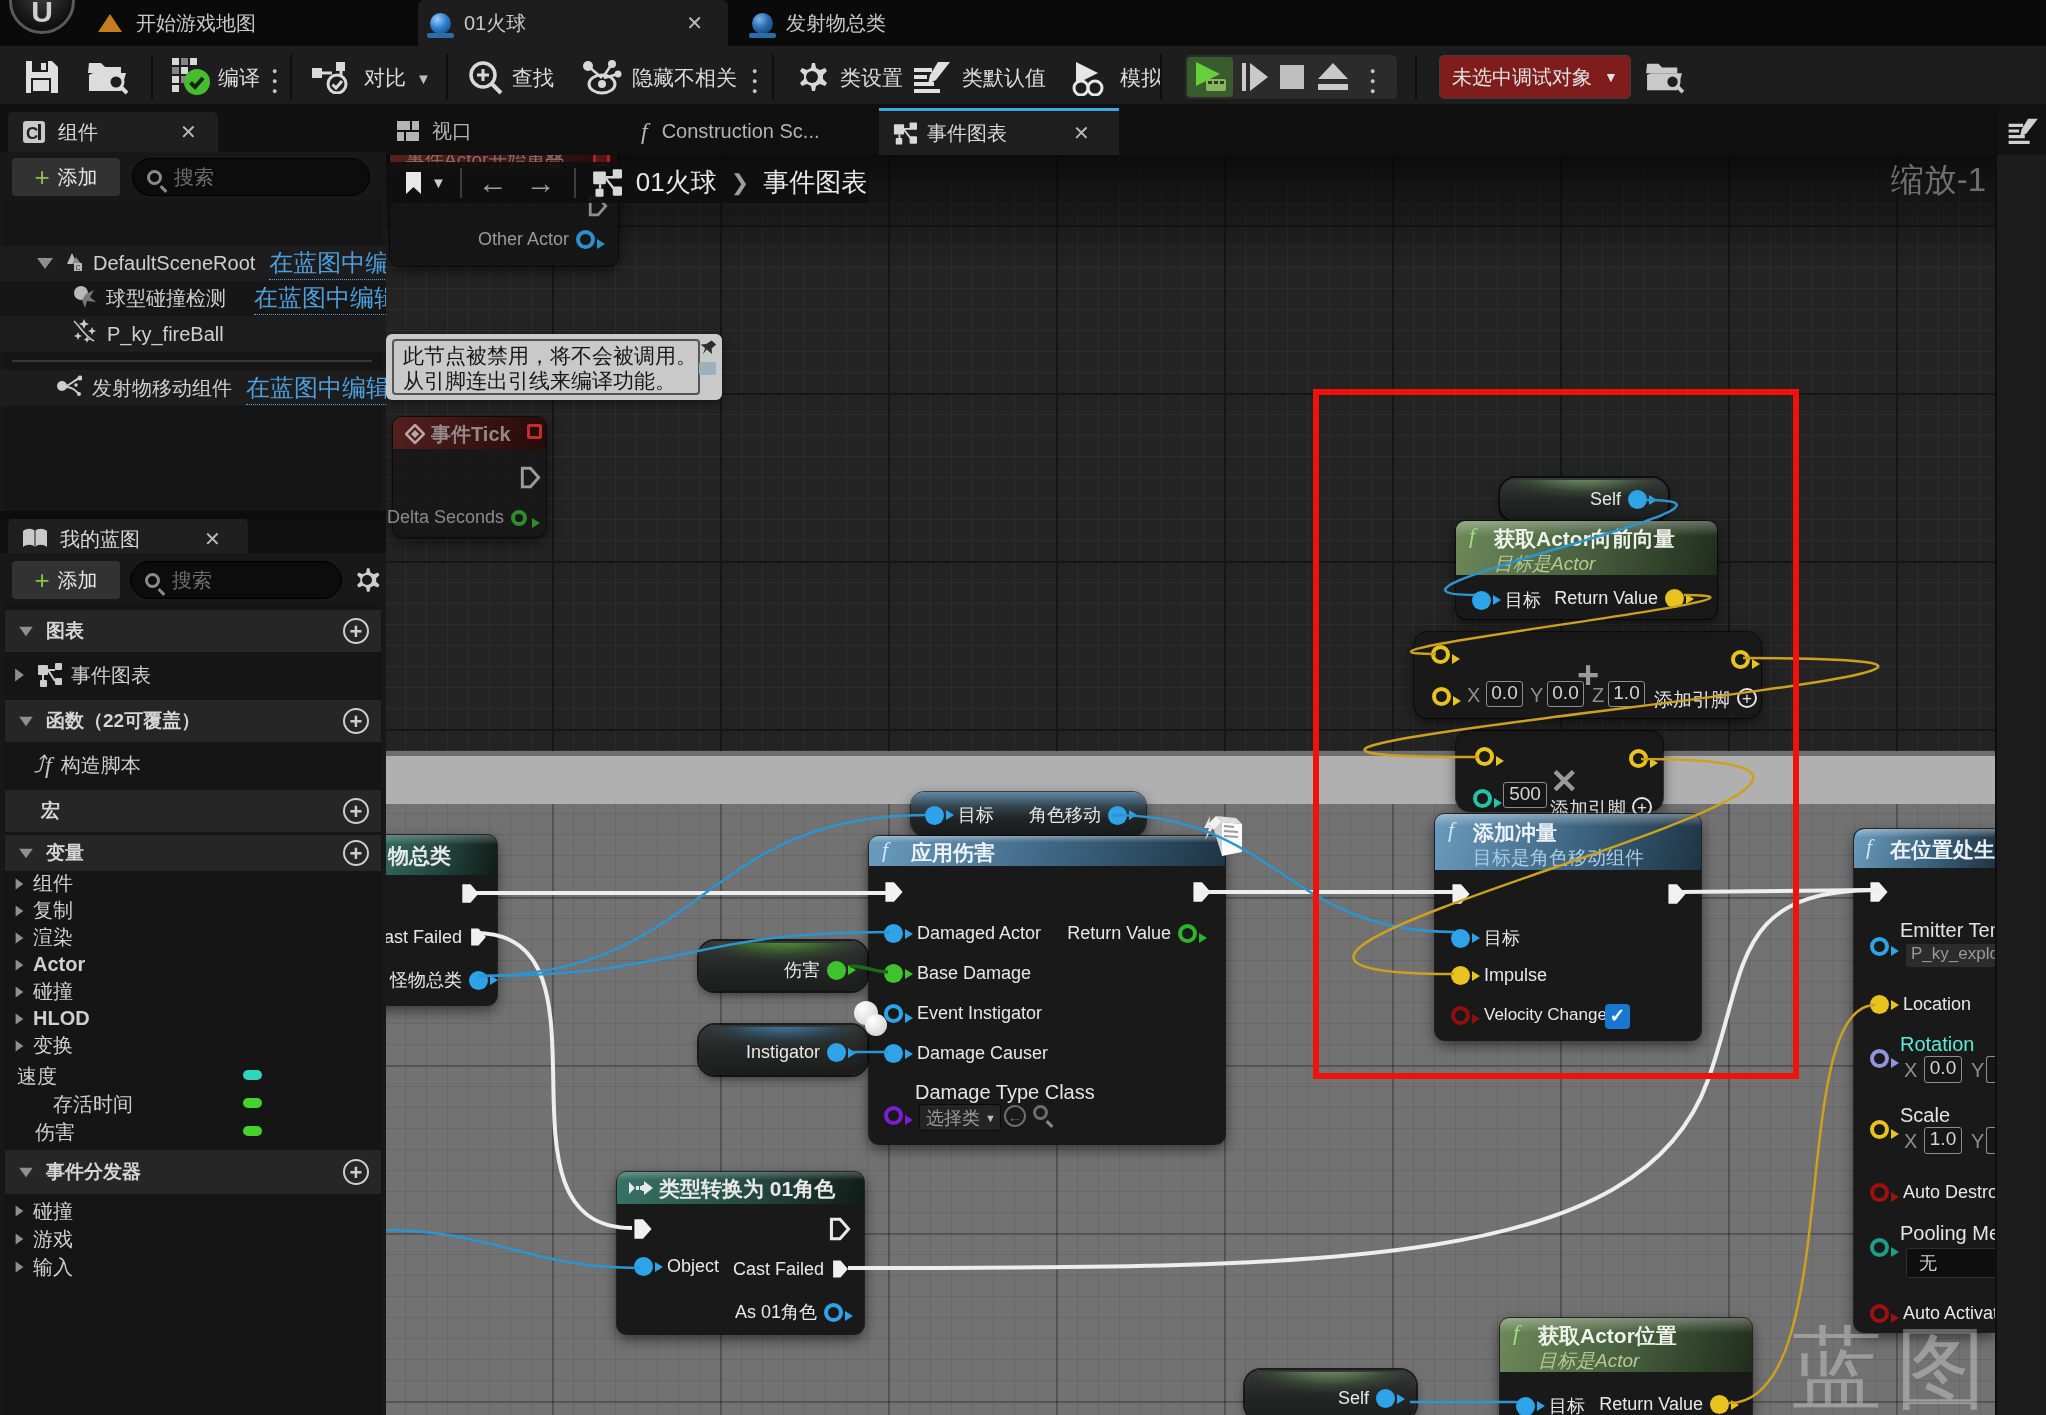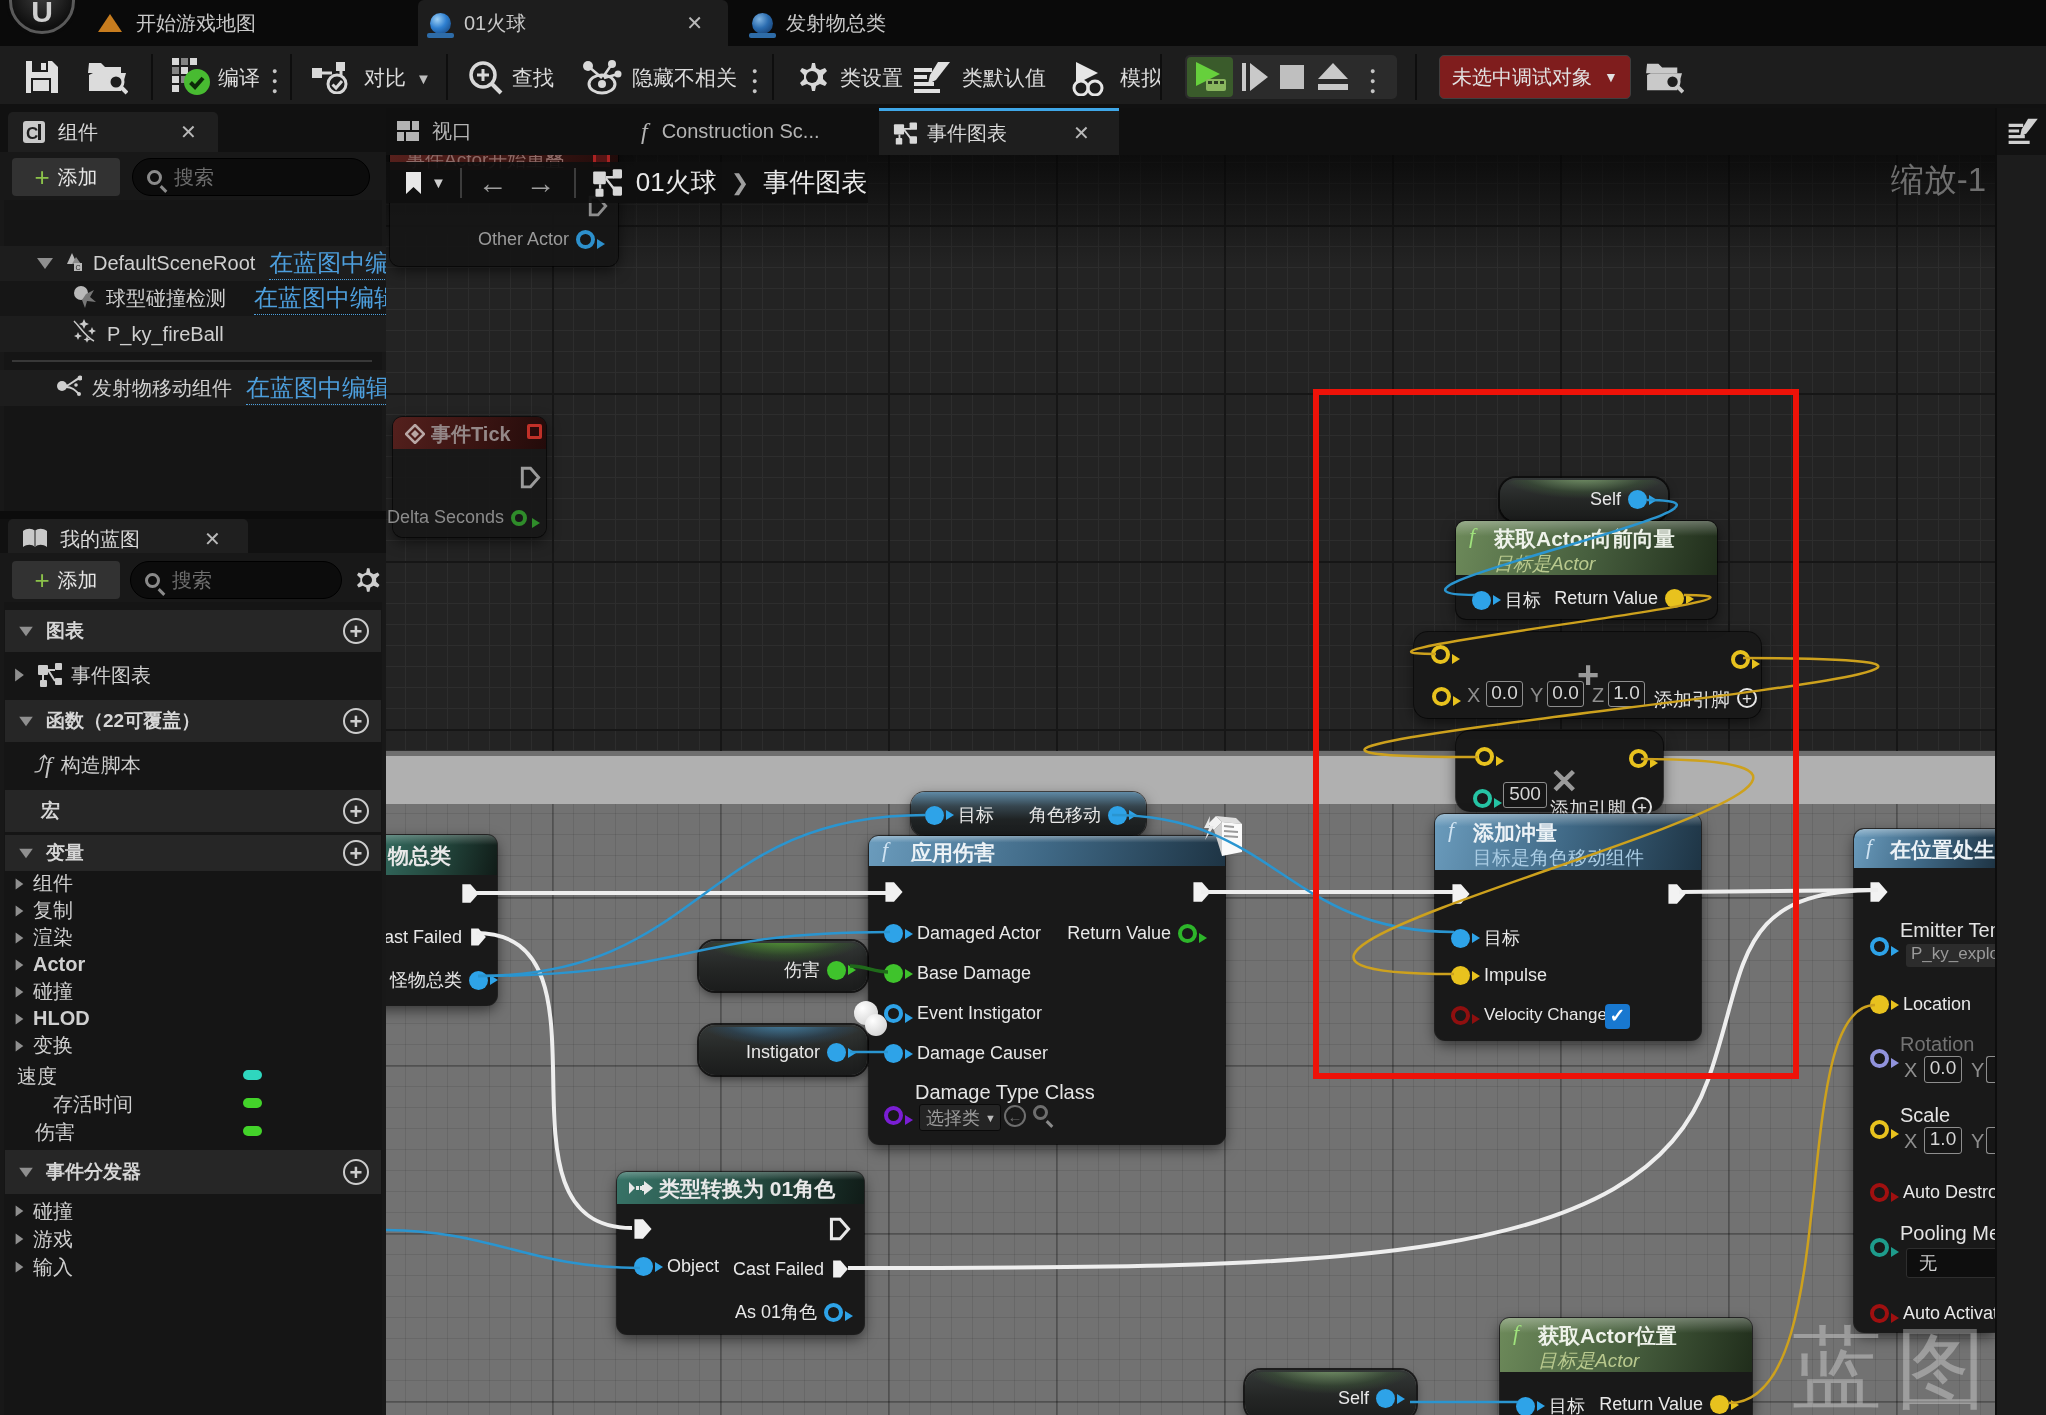--- a/index.html
+++ b/index.html
@@ -329,20 +329,28 @@
  <div class="node" style="left:4px;top:38px;width:228px;height:120px;background:rgba(22,22,22,.92)">
   <div class="nhead" style="height:24px;background:linear-gradient(100deg,#57201c,#3a1512 60%,#200b0a)"></div>
   <div class="abs" style="left:16px;top:1px;font-size:19px;color:#8e6a66">事件Actor开始重叠</div>
   <div class="abs" style="left:203px;top:4px;width:17px;height:17px;border:3px solid #a22;background:#581414"></div>
   <svg class="abs" style="left:198px;top:48px" width="20" height="24" viewBox="0 0 18 20">
         <path d="M2 2 h7 l7 8 -7 8 h-7z" fill="none" stroke="#8e8e8e" stroke-width="2.5"></path>
       </svg>
   <div class="npin" style="right:16px;top:83px;color:#9a9a9a">Other Actor<span class="dot hollow" style="border-color:#2d90cc"></span></div>
  </div>
 
+ <div class="abs" style="left:0;top:226px;width:336px;height:66px;background:#c9c9c9;border-radius:6px;z-index:26;box-shadow:0 3px 8px rgba(0,0,0,.4)">
+  <div class="abs" style="left:6px;top:5px;right:22px;bottom:5px;border:2px solid #555;border-radius:4px"></div>
+  <div class="abs" style="left:17px;top:9px;font-size:21px;line-height:25px;color:#161616">此节点被禁用，将不会被调用。<br>从引脚连出引线来编译功能。</div>
+  <svg class="abs" style="left:312px;top:4px" width="20" height="20" viewBox="0 0 20 20">
+        <path d="M8 2 L14 2 13 8 17 12 10 12 10 18 8 12 2 12 6 8z" fill="#2c2c2c" transform="rotate(40 10 10)"></path>
+      </svg>
+  <div class="abs" style="left:313px;top:28px;width:17px;height:13px;background:#9fb0bd;border-radius:2px"></div>
+ </div>
 
  <div class="node" style="left:7px;top:309px;width:153px;height:120px;background:rgba(24,24,24,.93)">
   <div class="nhead" style="height:32px;background:linear-gradient(105deg,#54201d,#3a1412 55%,#230b0a)"></div>
   <svg class="abs" style="left:12px;top:7px" width="20" height="20" viewBox="0 0 20 20">
         <path d="M10 1 L19 10 10 19 1 10z" fill="none" stroke="#b9a7a5" stroke-width="2.5"></path>
         <path d="M10 6 L14 10 10 14 6 10z" fill="#b9a7a5"></path>
       </svg>
   <div class="abs" style="left:38px;top:4px;font-size:20px;font-weight:bold;color:#948888">事件Tick</div>
   <div class="abs" style="left:134px;top:7px;width:15px;height:15px;border:3.5px solid #c03028;background:#2a0a0a;border-radius:2px"></div>
   <svg class="abs" style="left:127px;top:48px" width="21" height="25" viewBox="0 0 18 20">
@@ -490,21 +498,21 @@
   <div class="abs nw" style="left:36px;top:7px;font-size:21px;font-weight:bold;color:#ecf2f6">在位置处生成</div>
   <svg class="abs" style="left:14px;top:50px" width="22" height="26" viewBox="0 0 18 20">
         <path d="M2 2 h7 l7 8 -7 8 h-7z" fill="#f2f2f2"></path>
       </svg>
   <div class="abs" style="left:46px;top:90px;font-size:20px;color:#e4e4e4;white-space:nowrap">Emitter Temp</div>
   <div class="npin" style="left:16px;top:108px">
         <span class="dot hollow" style="border-color:#2ea3e8"></span>
       </div>
   <div class="abs" style="left:52px;top:115px;width:92px;height:23px;background:#2c2c2c;border-radius:3px;color:#9a9a9a;font-size:17px;padding:0 5px;overflow:hidden">P_ky_explosi</div>
   <div class="npin" style="left:16px;top:165px"><span class="dot" style="background:#e8c21e;border-color:#e8c21e"></span>Location</div>
-  <div class="abs" style="left:46px;top:204px;font-size:20px;color:#737373">Rotation</div>
+  <div class="abs" style="left:46px;top:204px;font-size:20px;color:#5eead4">Rotation</div>
   <div class="npin" style="left:16px;top:220px">
         <span class="dot hollow" style="border-color:#9193dd"></span>
       </div>
   <div class="abs" style="left:50px;top:230px;font-size:20px;color:#8e8e8e">X</div>
   <div class="abs" style="left:70px;top:227px;width:38px;height:27px;background:#161616;border:1.5px solid #8e8e8e;border-radius:3px;color:#d6d6d6;font-size:19px;text-align:center">0.0</div>
   <div class="abs" style="left:117px;top:230px;font-size:20px;color:#8e8e8e">Y</div>
   <div class="abs" style="left:132px;top:227px;width:10px;height:27px;background:#161616;border:1.5px solid #8e8e8e;border-radius:3px 0 0 3px;border-right:none"></div>
   <div class="abs" style="left:46px;top:275px;font-size:20px;color:#e4e4e4">Scale</div>
   <div class="npin" style="left:16px;top:291px">
         <span class="dot hollow" style="border-color:#e8c21e"></span>

